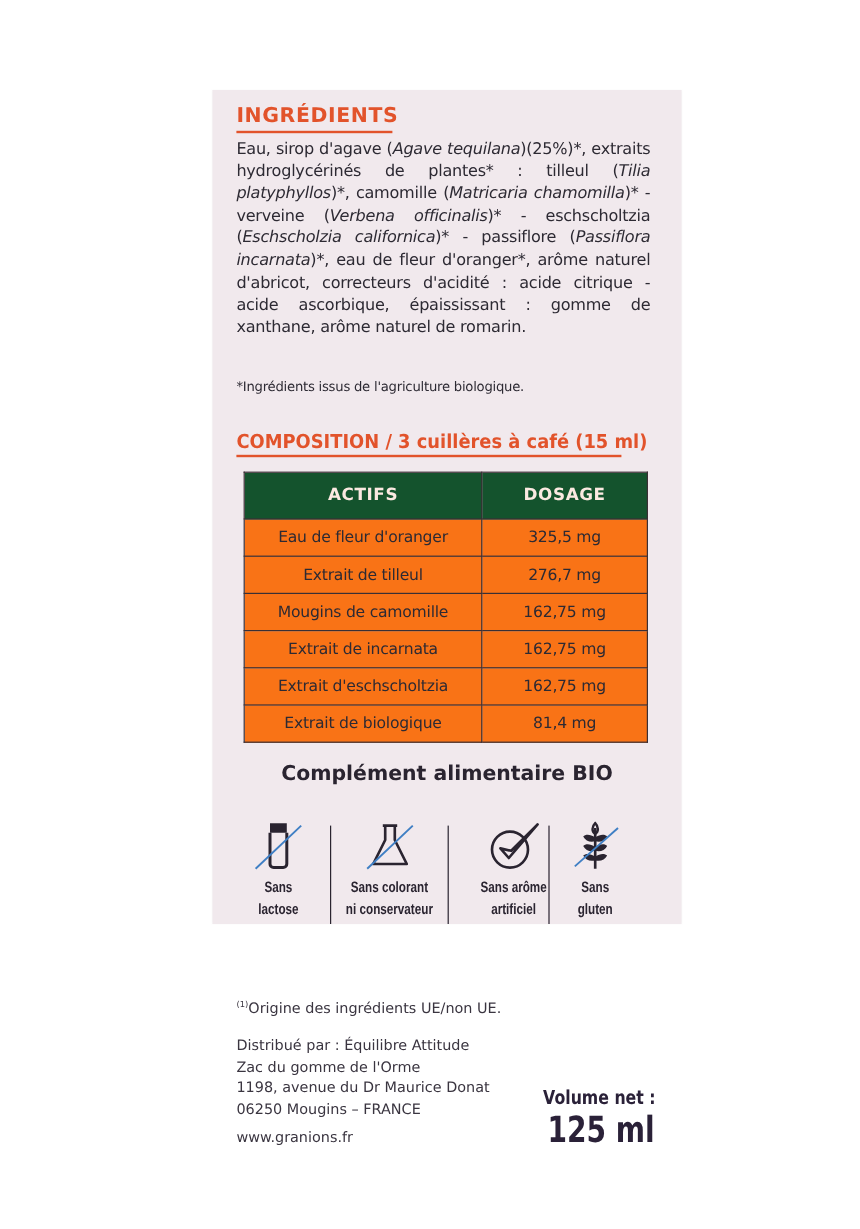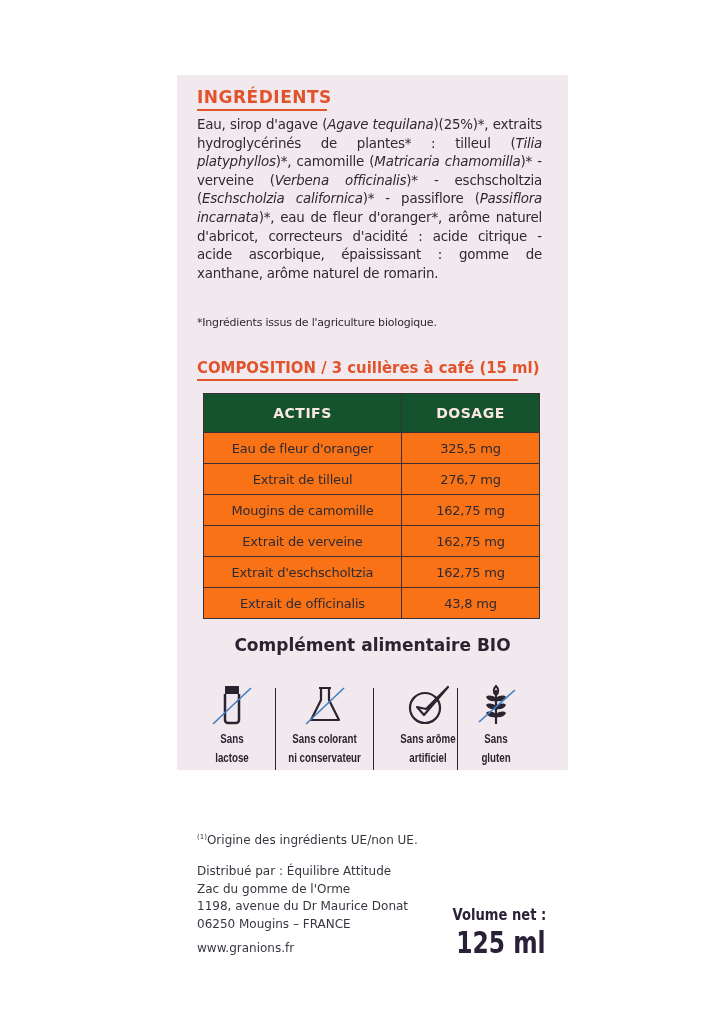--- a/index.html
+++ b/index.html
@@ -101,30 +101,30 @@
         </tr>
       <tr>
           <td class="c1">Extrait de tilleul</td>
           <td>276,7 mg</td>
         </tr>
       <tr>
           <td class="c1">Mougins de camomille</td>
           <td>162,75 mg</td>
         </tr>
       <tr>
-          <td class="c1">Extrait de verveine</td>
+          <td class="c1">Extrait de incarnata</td>
           <td>162,75 mg</td>
         </tr>
       <tr>
           <td class="c1">Extrait d'eschscholtzia</td>
           <td>162,75 mg</td>
         </tr>
       <tr>
-          <td class="c1">Extrait de officinalis</td>
-          <td>43,8 mg</td>
+          <td class="c1">Extrait de biologique</td>
+          <td>81,4 mg</td>
         </tr>
     </tbody>
   </table>
 
   <div class="bio-title">Complément alimentaire BIO</div>
 
   <div class="badge" style="left:20px; top:605px; width:70px;">
     <svg class="icon" width="50" height="50" viewBox="0 0 50 50">
       <path d="M18 6 h14 v8 h-14 z" fill="#2a2430"></path>
       <path d="M18 14 v26 a3 3 0 0 0 3 3 h8 a3 3 0 0 0 3 -3 v-26" fill="none" stroke="#2a2430" stroke-width="2.5"></path>

